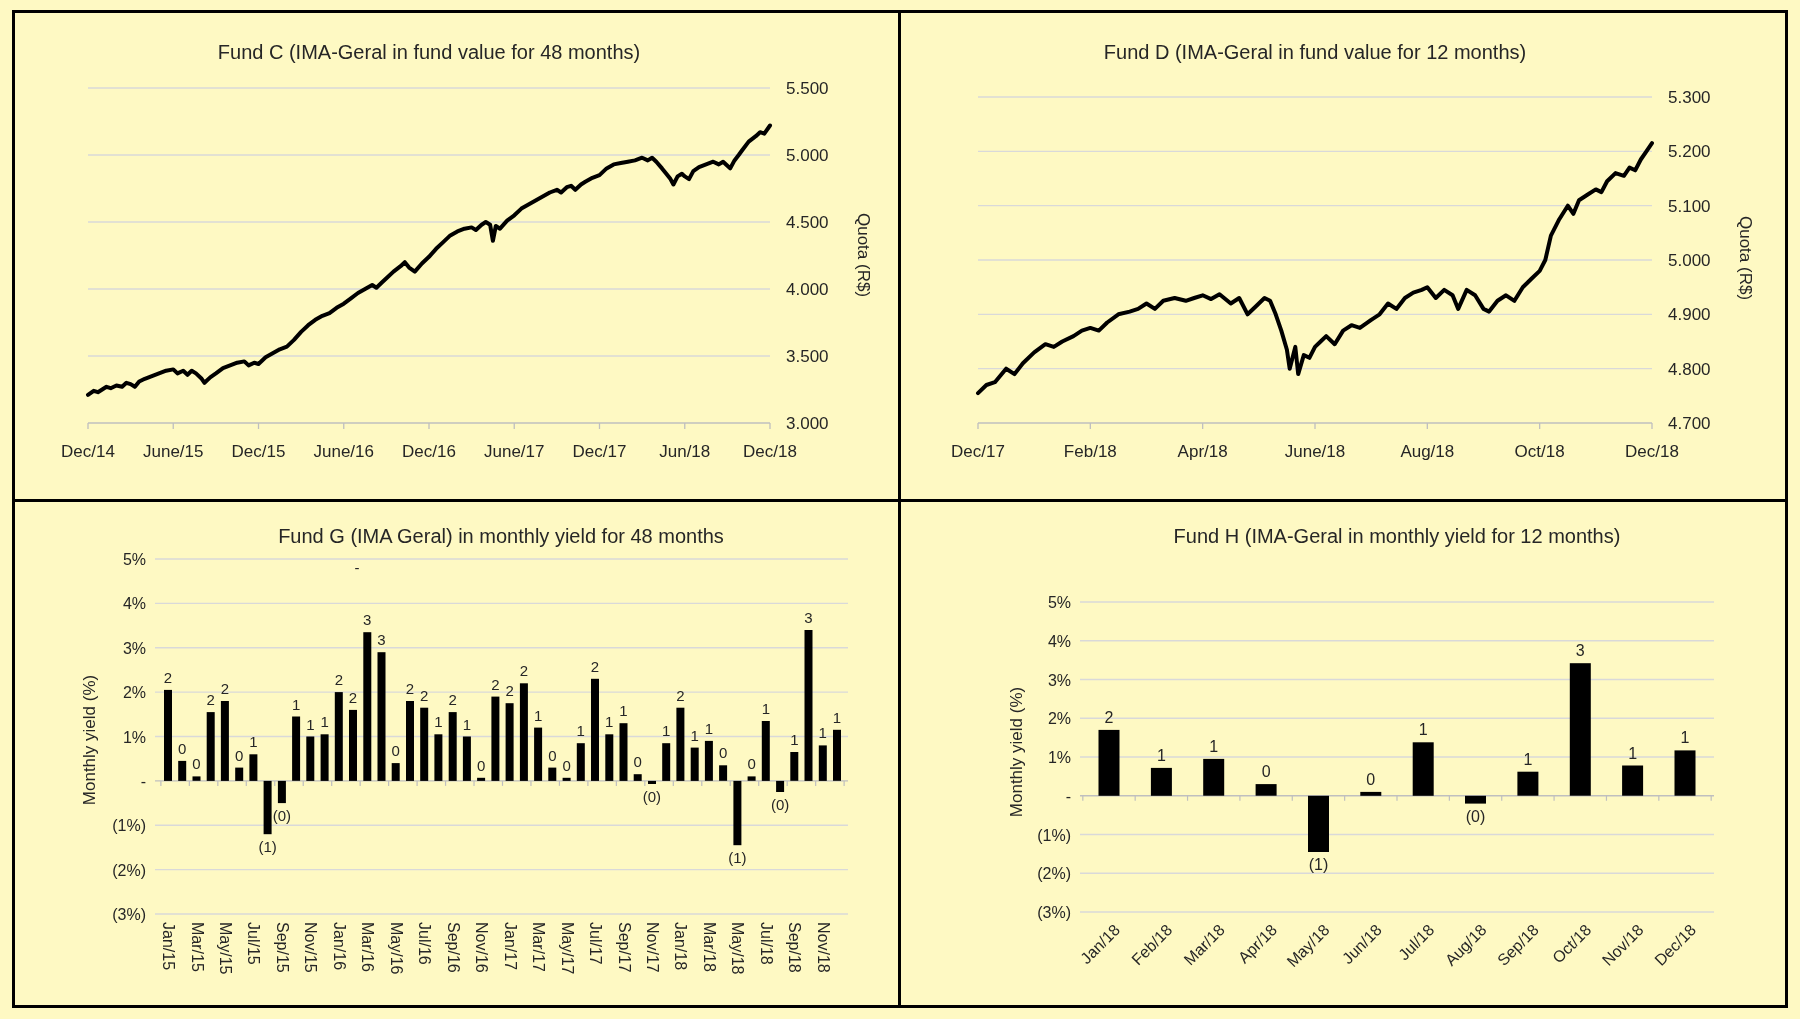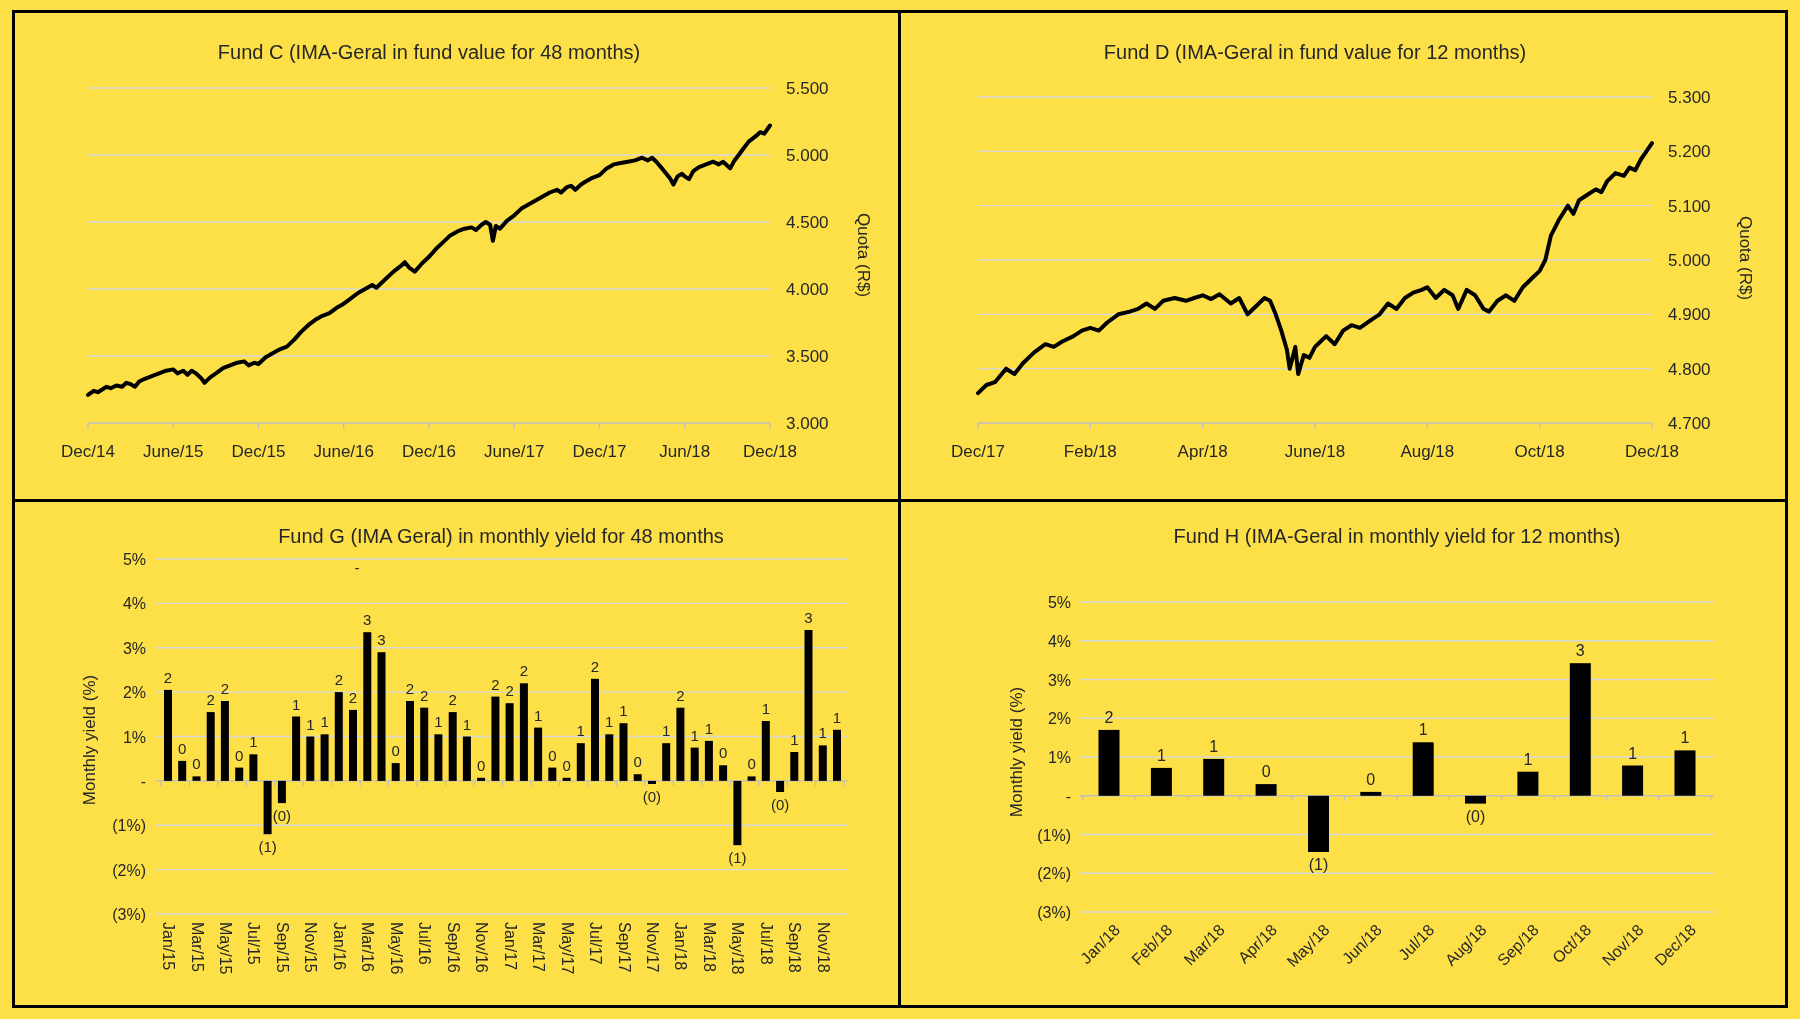--- a/index.html
+++ b/index.html
@@ -1,16 +1,16 @@
 <!DOCTYPE html>
 <html><head>
 <meta charset="utf-8">
 <style>
   html,body{margin:0;padding:0;background:#ffffff;}
-  .stage{position:relative;width:1800px;height:1019px;background:#fde047;overflow:hidden;}
+  .stage{position:relative;width:1800px;height:1019px;background:#fef9c3;overflow:hidden;}
   svg text{font-family:"Liberation Sans", sans-serif;fill:#262626;}
 </style>
 </head>
 <body>
 
 <div class="stage">
   <svg id="fig" width="1800" height="1019" viewBox="0 0 1800 1019">
       <g>
         <rect x="13.5" y="11.5" width="1773" height="995" fill="none" stroke="#000000" stroke-width="3"></rect>
         <line x1="899.5" y1="11.5" x2="899.5" y2="1006.5" stroke="#000000" stroke-width="3"></line>

